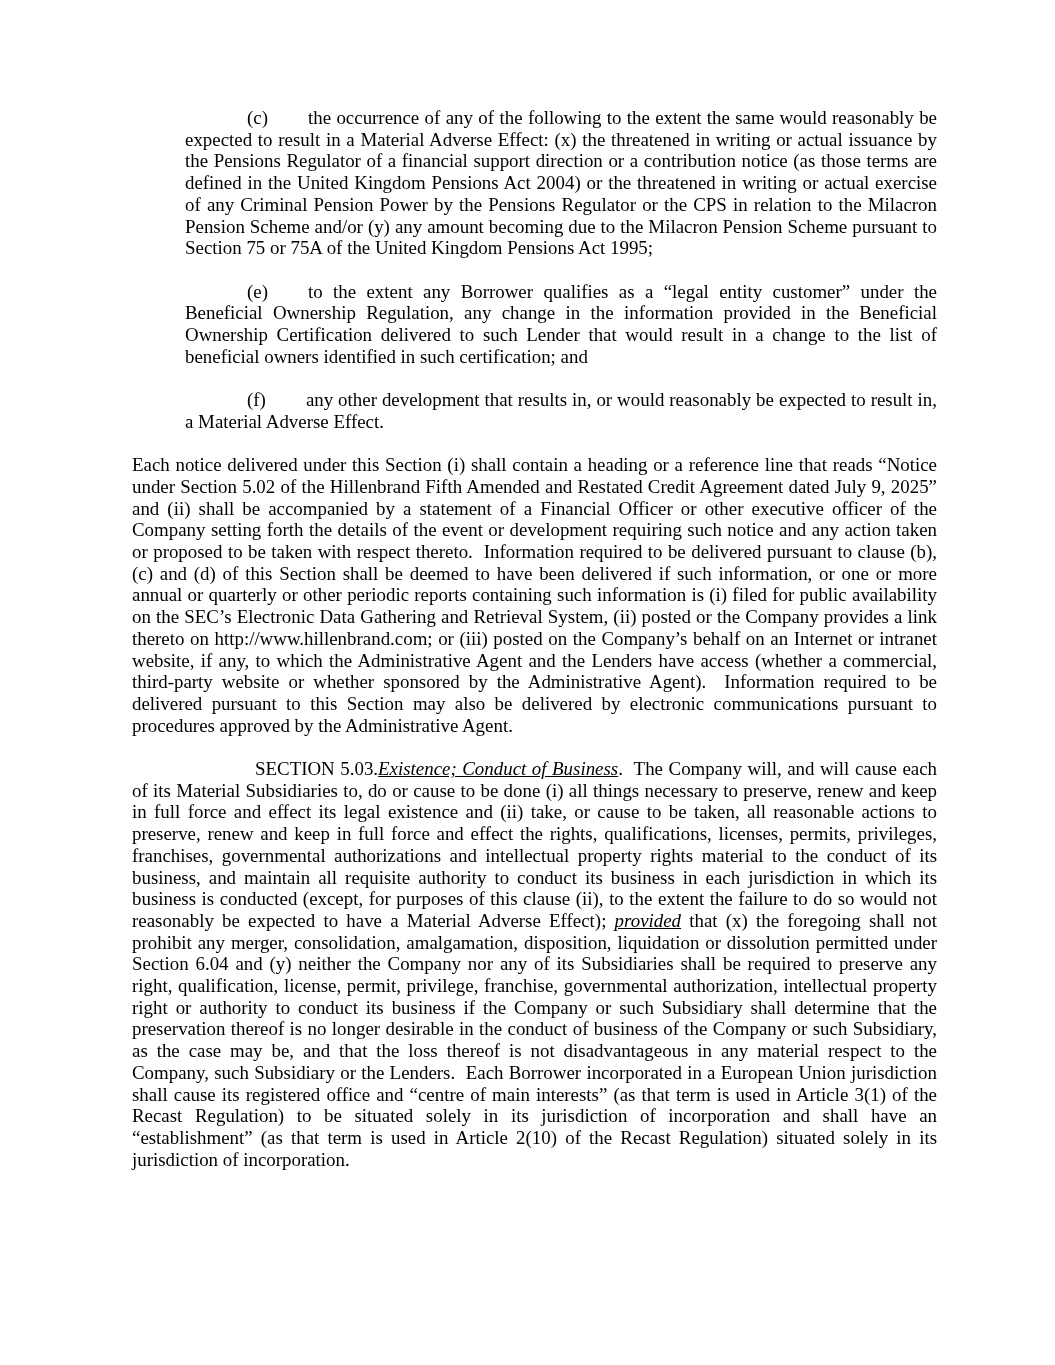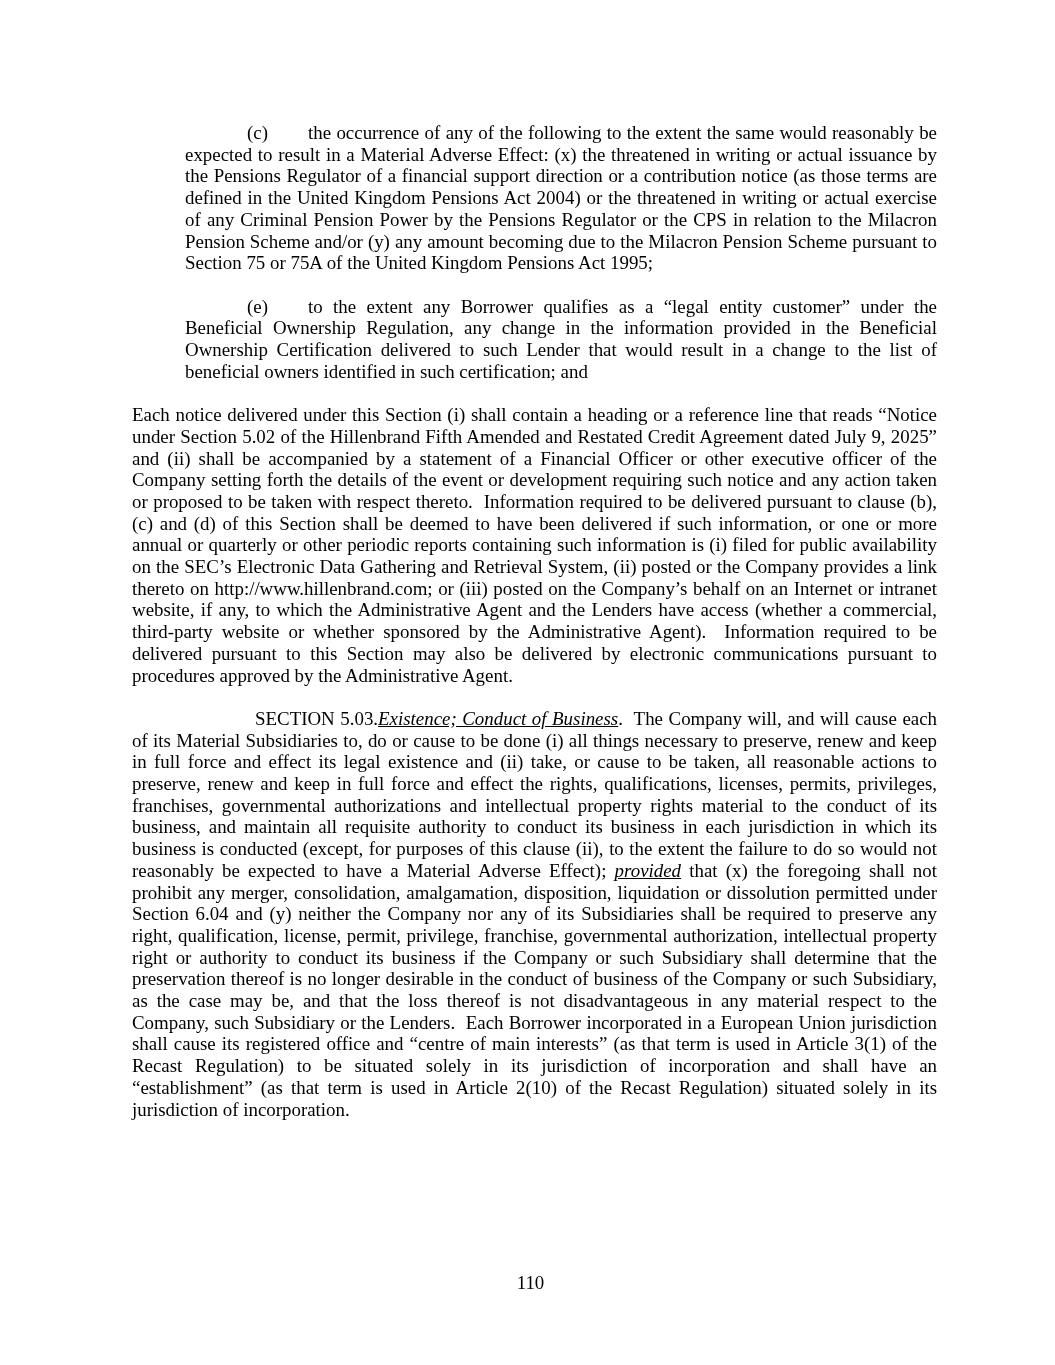--- a/index.html
+++ b/index.html
@@ -18,21 +18,21 @@
     height: 1365px;
     background: #ffffff;
     color: #000000;
     font-family: "Liberation Serif", "DejaVu Serif", serif;
     font-size: 18.9px;
     line-height: 21.7px;
     box-sizing: border-box;
   }
   .content {
     position: absolute;
-    top: 122px;
+    top: 107px;
     left: 124px;
     width: 813px;
   }
   .para {
     margin: 0 0 21.7px 0;
     text-align: justify;
     white-space: pre-wrap;
   }
   .para.sub {
     margin-left: 61px;
@@ -66,17 +66,17 @@
     text-align: center;
   }
 </style>
 </head>
 <body>
 
 <div class="page">
   <div class="content" id="doc-content">
       <p class="para sub"><span class="label">(c)</span><span class="tab"></span><span>the occurrence of any of the following to the extent the same would reasonably be expected to result in a Material Adverse Effect: (x) the threatened in writing or actual issuance by the Pensions Regulator of a financial support direction or a contribution notice (as those terms are defined in the United Kingdom Pensions Act 2004) or the threatened in writing or actual exercise of any Criminal Pension Power by the Pensions Regulator or the CPS in relation to the Milacron Pension Scheme and/or (y) any amount becoming due to the Milacron Pension Scheme pursuant to Section 75 or 75A of the United Kingdom Pensions Act 1995;</span></p>
       <p class="para sub"><span class="label">(e)</span><span class="tab"></span><span>to the extent any Borrower qualifies as a “legal entity customer” under the Beneficial Ownership Regulation, any change in the information provided in the Beneficial Ownership Certification delivered to such Lender that would result in a change to the list of beneficial owners identified in such certification; and</span></p>
+      <p class="para sub"><span class="label">(f)</span><span class="tab"></span><span>any other development that results in, or would reasonably be expected to result in, a Material Adverse Effect.</span></p>
       <p class="para body"><span>Each notice delivered under this Section (i) shall contain a heading or a reference line that reads “Notice under Section 5.02 of the Hillenbrand Fifth Amended and Restated Credit Agreement dated July 9, 2025” and (ii) shall be accompanied by a statement of a Financial Officer or other executive officer of the Company setting forth the details of the event or development requiring such notice and any action taken or proposed to be taken with respect thereto.  Information required to be delivered pursuant to clause (b), (c) and (d) of this Section shall be deemed to have been delivered if such information, or one or more annual or quarterly or other periodic reports containing such information is (i) filed for public availability on the SEC’s Electronic Data Gathering and Retrieval System, (ii) posted or the Company provides a link thereto on http://www.hillenbrand.com; or (iii) posted on the Company’s behalf on an Internet or intranet website, if any, to which the Administrative Agent and the Lenders have access (whether a commercial, third-party website or whether sponsored by the Administrative Agent).  Information required to be delivered pursuant to this Section may also be delivered by electronic communications pursuant to procedures approved by the Administrative Agent.</span></p>
       <p class="para body indent"><span>SECTION 5.03.</span><span class="u">Existence; Conduct of Business</span><span>.  The Company will, and will cause each of its Material Subsidiaries to, do or cause to be done (i) all things necessary to preserve, renew and keep in full force and effect its legal existence and (ii) take, or cause to be taken, all reasonable actions to preserve, renew and keep in full force and effect the rights, qualifications, licenses, permits, privileges, franchises, governmental authorizations and intellectual property rights material to the conduct of its business, and maintain all requisite authority to conduct its business in each jurisdiction in which its business is conducted (except, for purposes of this clause (ii), to the extent the failure to do so would not reasonably be expected to have a Material Adverse Effect); </span><span class="u">provided</span><span> that (x) the foregoing shall not prohibit any merger, consolidation, amalgamation, disposition, liquidation or dissolution permitted under Section 6.04 and (y) neither the Company nor any of its Subsidiaries shall be required to preserve any right, qualification, license, permit, privilege, franchise, governmental authorization, intellectual property right or authority to conduct its business if the Company or such Subsidiary shall determine that the preservation thereof is no longer desirable in the conduct of business of the Company or such Subsidiary, as the case may be, and that the loss thereof is not disadvantageous in any material respect to the Company, such Subsidiary or the Lenders.  Each Borrower incorporated in a European Union jurisdiction shall cause its registered office and “centre of main interests” (as that term is used in Article 3(1) of the Recast Regulation) to be situated solely in its jurisdiction of incorporation and shall have an “establishment” (as that term is used in Article 2(10) of the Recast Regulation) situated solely in its jurisdiction of incorporation.</span></p>
     </div>
-  <div class="page-number">110</div>
 </div>
 
 </body></html>

